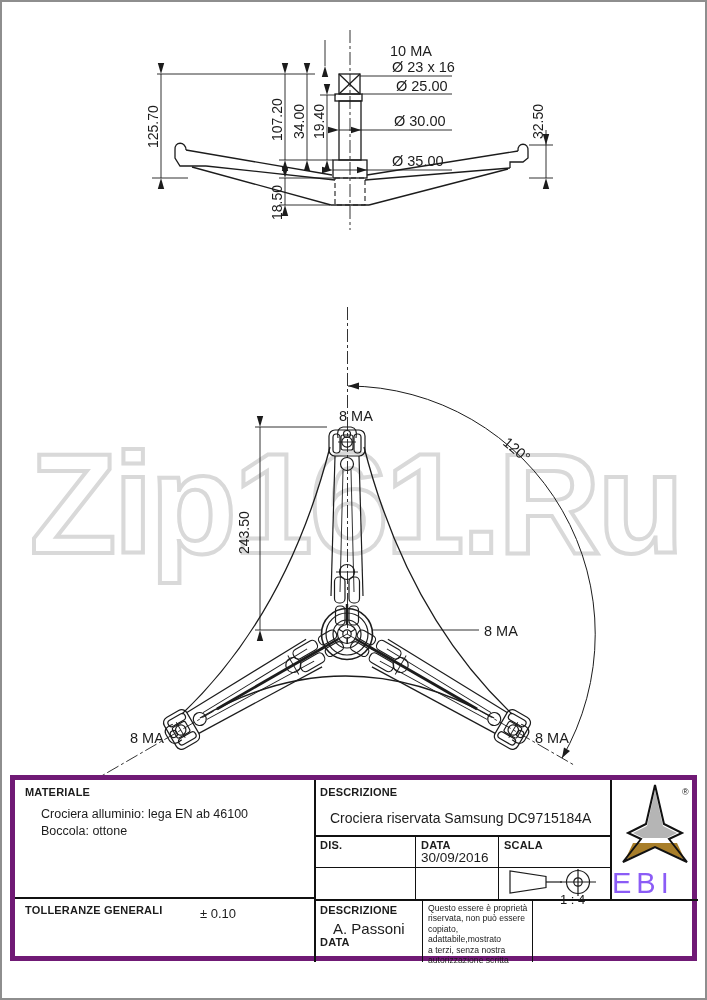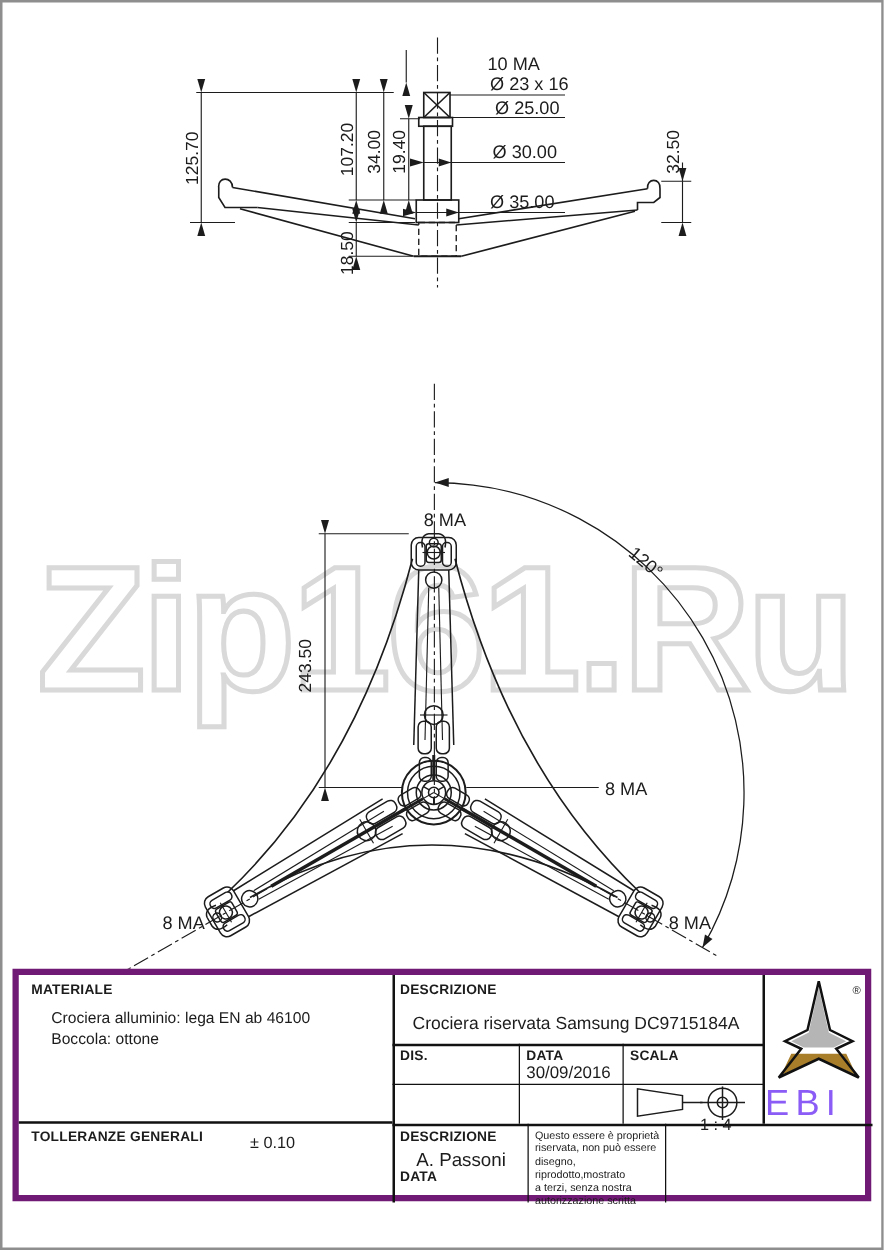--- a/index.html
+++ b/index.html
@@ -245,21 +245,21 @@
         <circle cx="76" cy="13" r="11.5"></circle>
         <circle cx="76" cy="13" r="4.2"></circle>
       </g>
     </svg>
 
     <div class="lbl" style="left:305px;top:124px">DESCRIZIONE</div>
     <div class="lbl" style="left:305px;top:156px">DATA</div>
     <div class="disclaimer">
       <div>Questo essere è proprietà</div>
       <div>riservata, non può essere</div>
-      <div>disegno, riprodotto,mostrato</div>
+      <div>copiato, adattabile,mostrato</div>
       <div>a terzi, senza nostra</div>
       <div>autorizzazione scritta</div>
     </div>
 
     <div class="logo-wrap">
       <div class="ebi-text">EBI</div>
       <svg width="86" height="100">
         <path d="M43,9 L51,45 L65,52 L55,57 L31,57 L21,52 L35,45 Z" stroke="none" fill="#b5b5b5"></path>
         <path d="M21,62 L65,62 L73,79 L43,66 L13,79 Z" stroke="none" fill="#a87e2a"></path>
         <path d="M43,4 L52,43 L70,52 L57,58 L75,81 L43,66 L11,81 L29,58 L16,52 L34,43 Z" fill="none" stroke="#111" stroke-width="2" stroke-linejoin="miter"></path>

